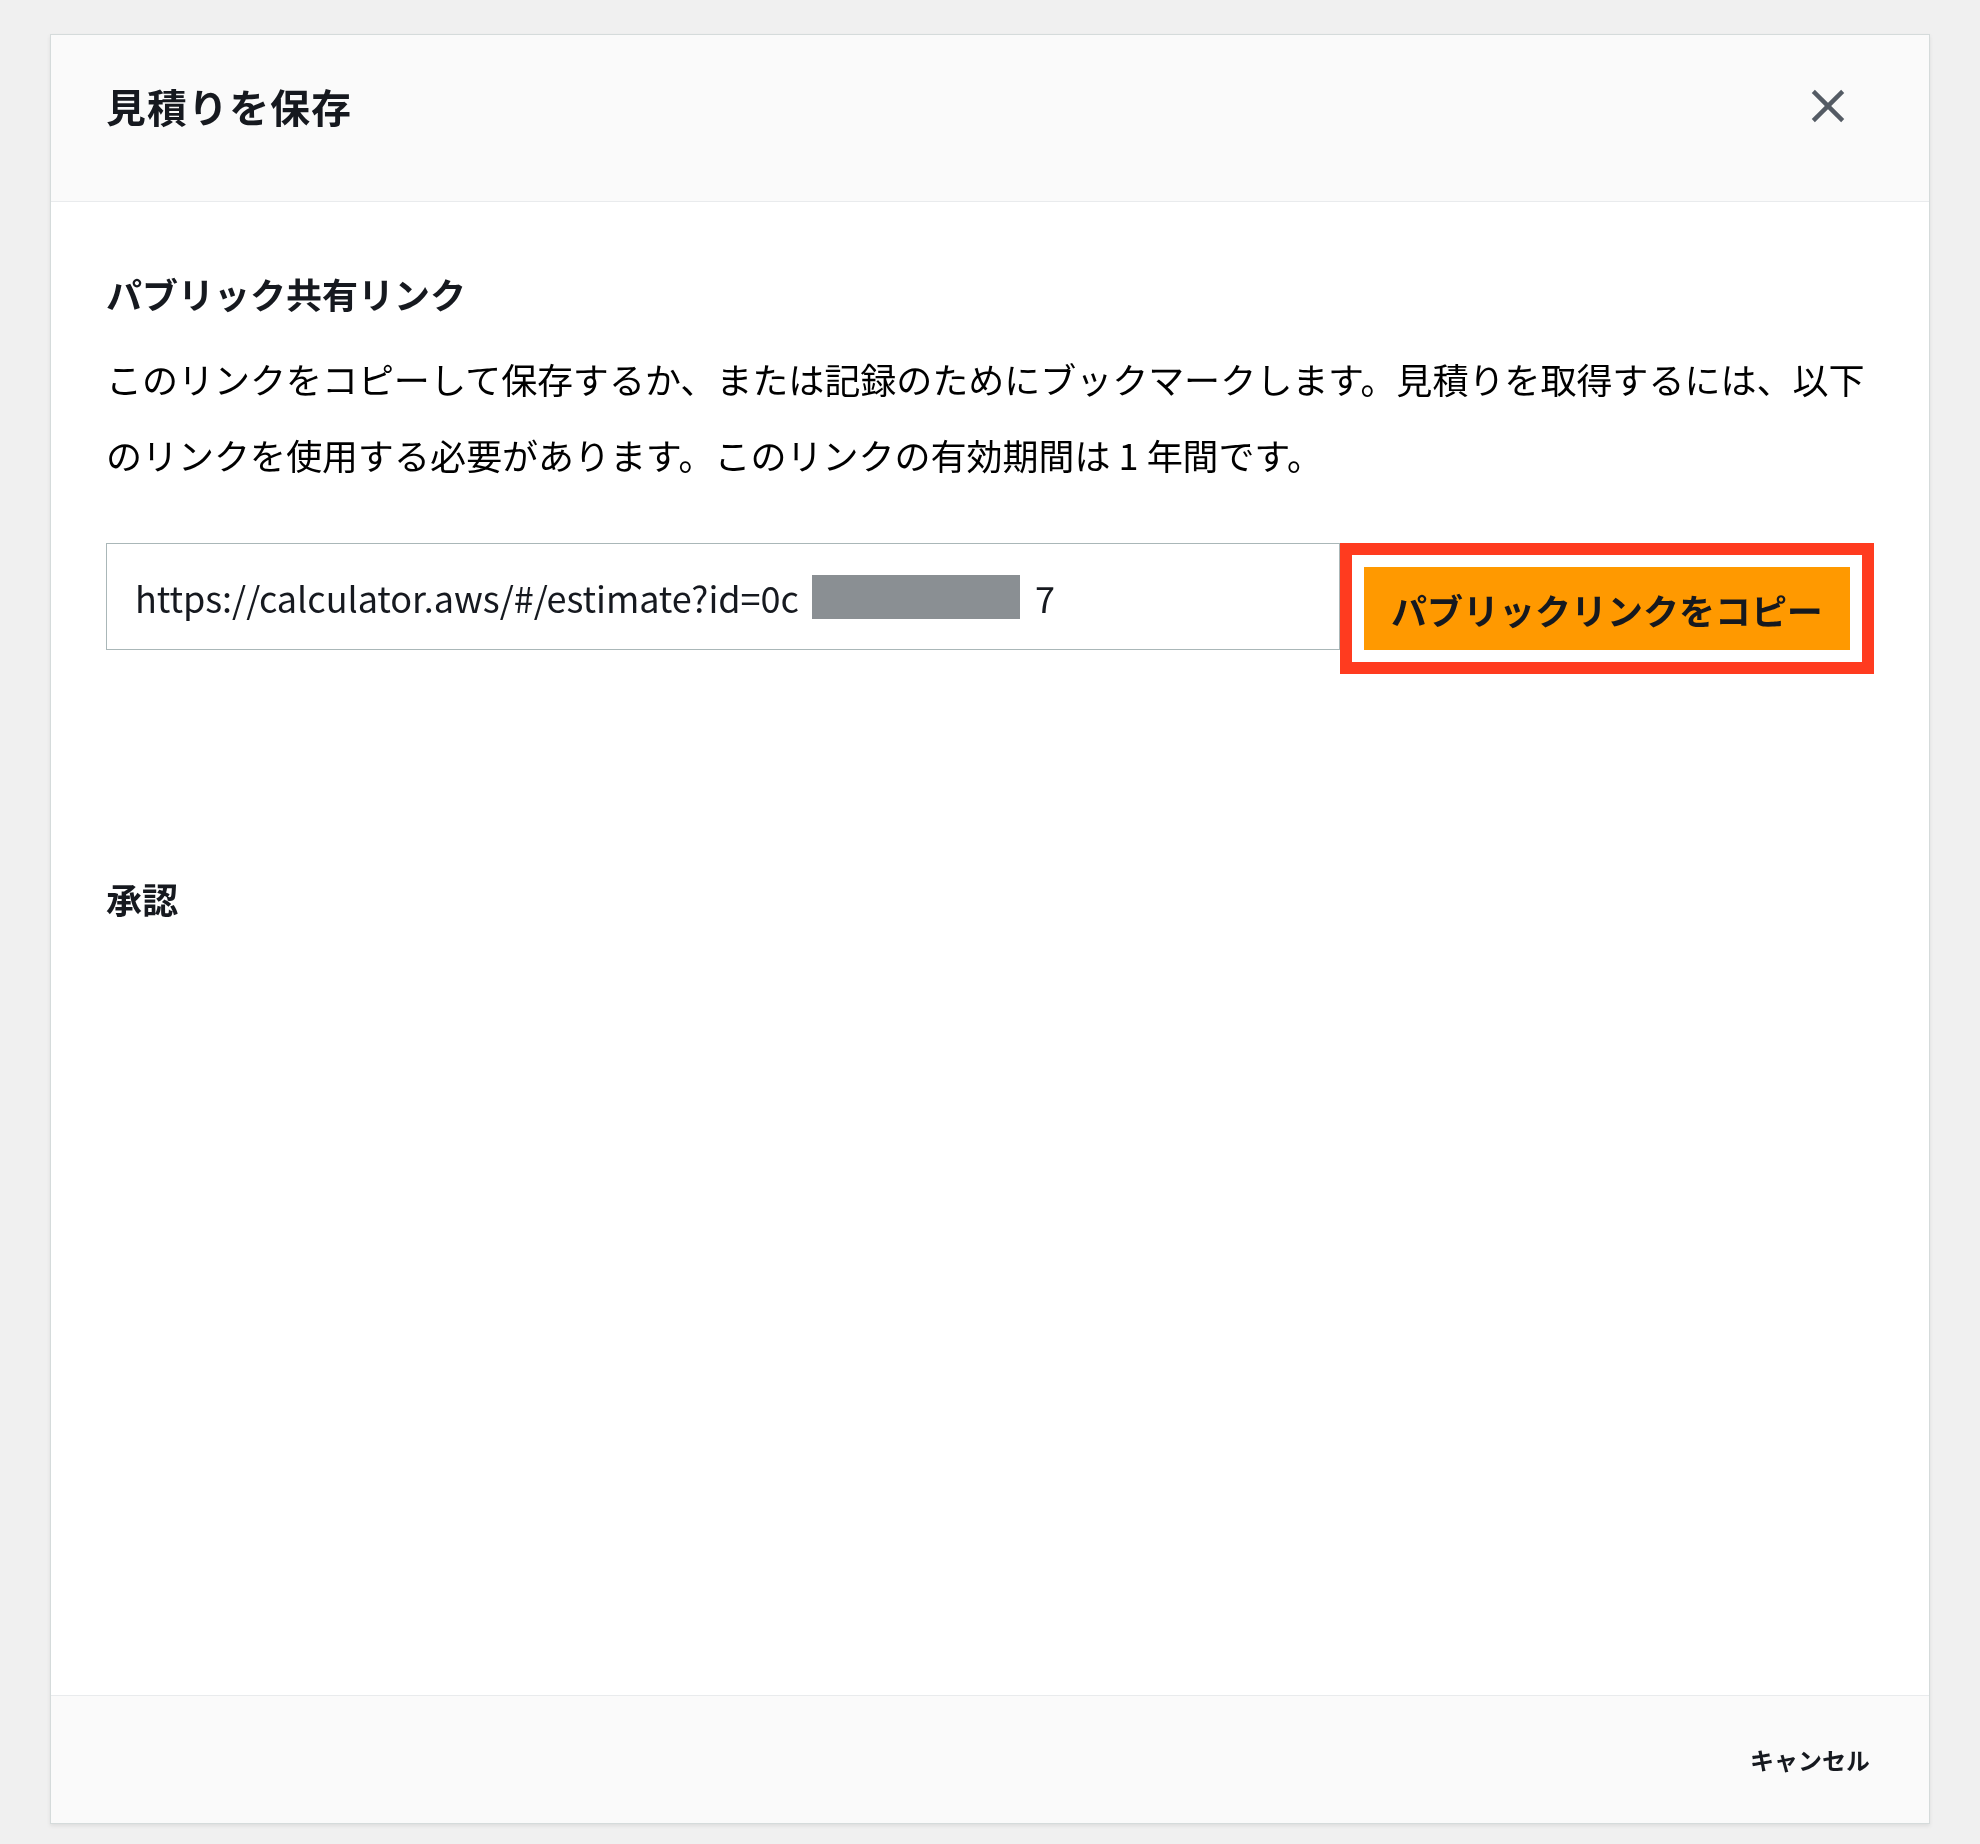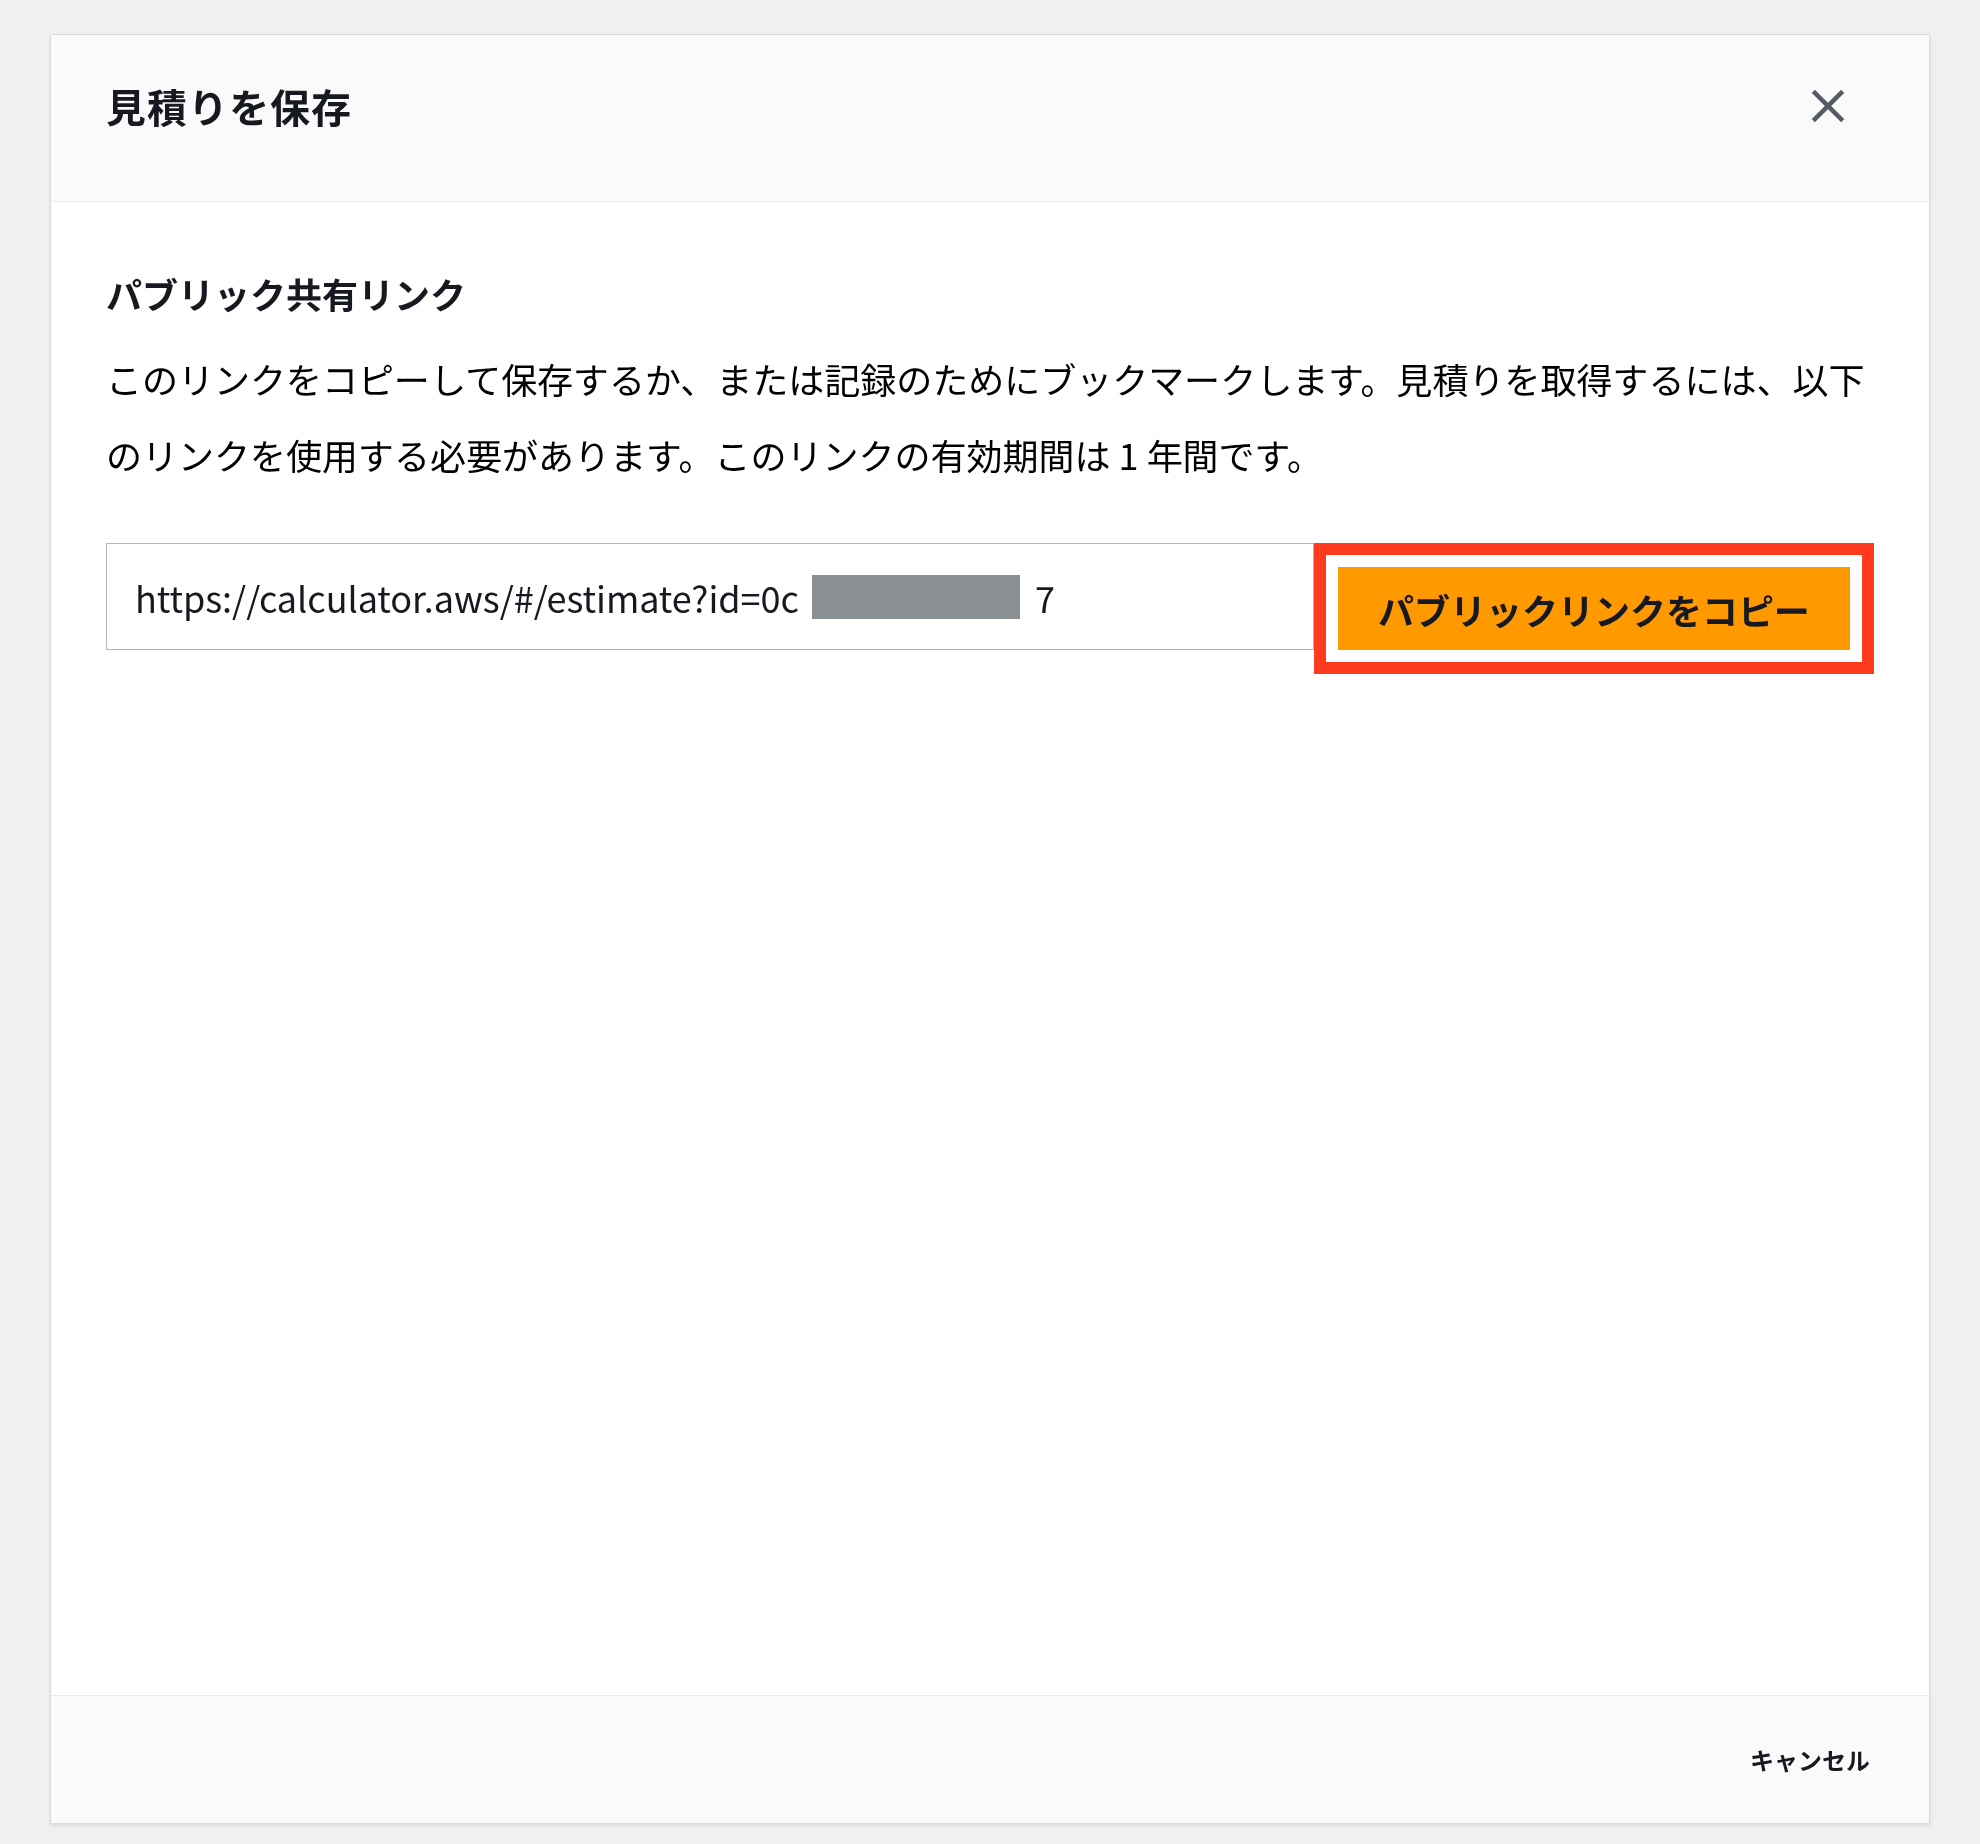--- a/index.html
+++ b/index.html
@@ -116,21 +116,21 @@
     .highlight-frame {
       border: 12px solid #ff3b1f;
       padding: 12px;
       display: flex;
     }
     .copy-btn {
       background: #ff9900;
       color: #16191f;
       font-size: 36px;
       font-weight: 700;
-      padding: 0 40px;
+      padding: 0 27px;
       height: 100%;
       min-height: 83px;
       display: flex;
       align-items: center;
       justify-content: center;
       cursor: pointer;
       white-space: nowrap;
     }
     .ack-title {
       font-size: 36px;
@@ -192,20 +192,21 @@
       <div class="link-input">
         <span>https://calculator.aws/#/estimate?id=0c</span>
           <span class="mask"></span>
           <span>7</span>
       </div>
       <div class="highlight-frame">
         <div class="copy-btn">パブリックリンクをコピー</div>
       </div>
     </div>
 
+    <div class="ack-title">承認</div>
 
   </div>
 
   <div class="modal-footer">
     <div class="cancel-btn">キャンセル</div>
   </div>
 
 </div>
 
 

